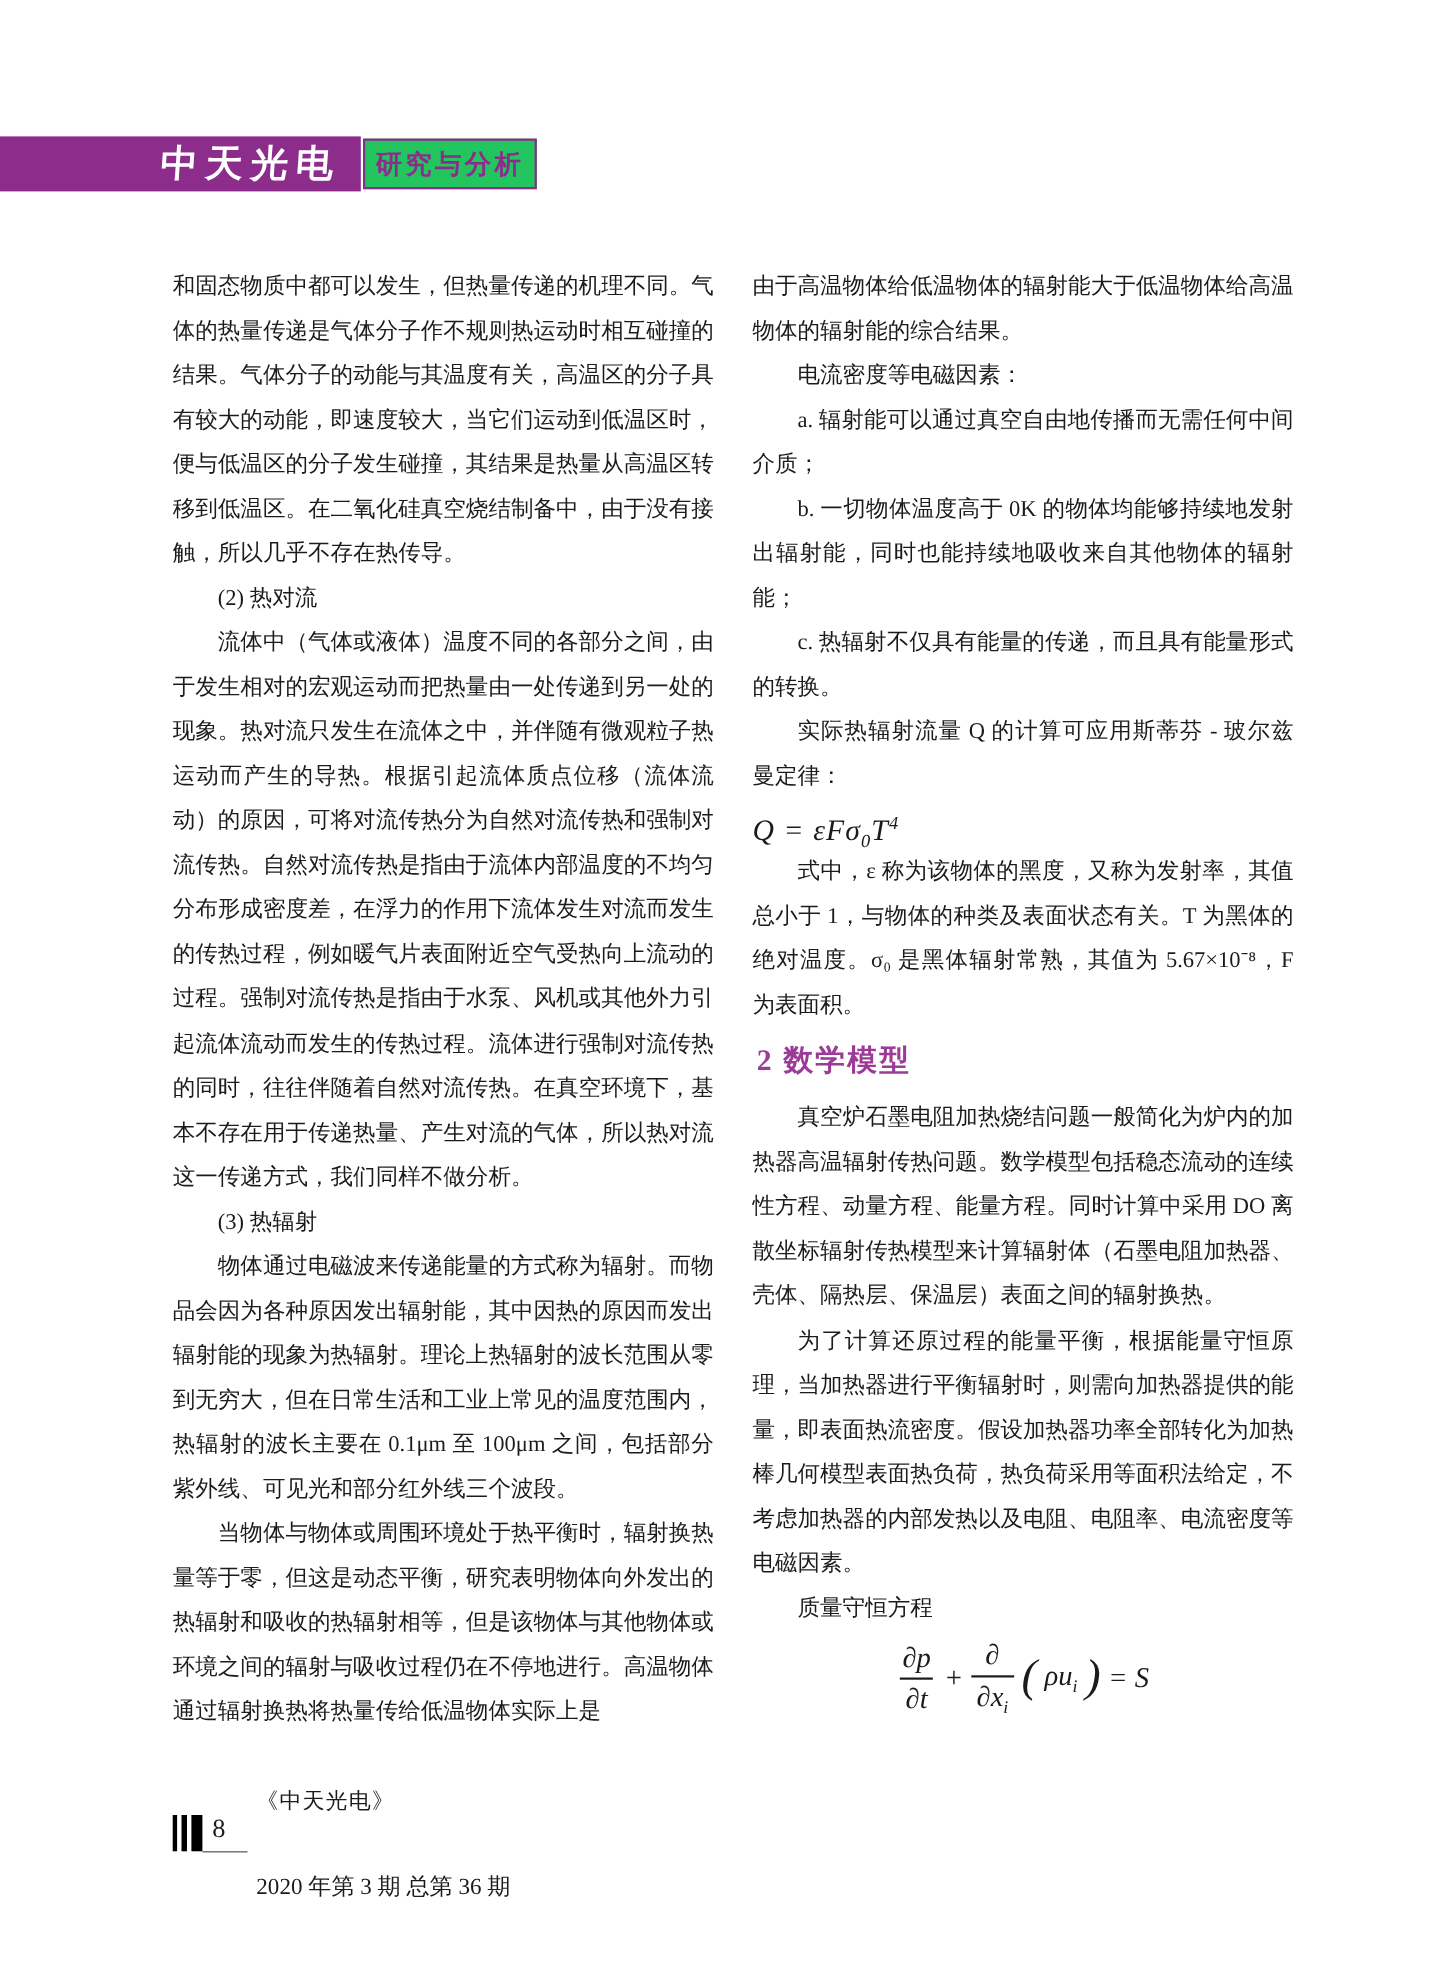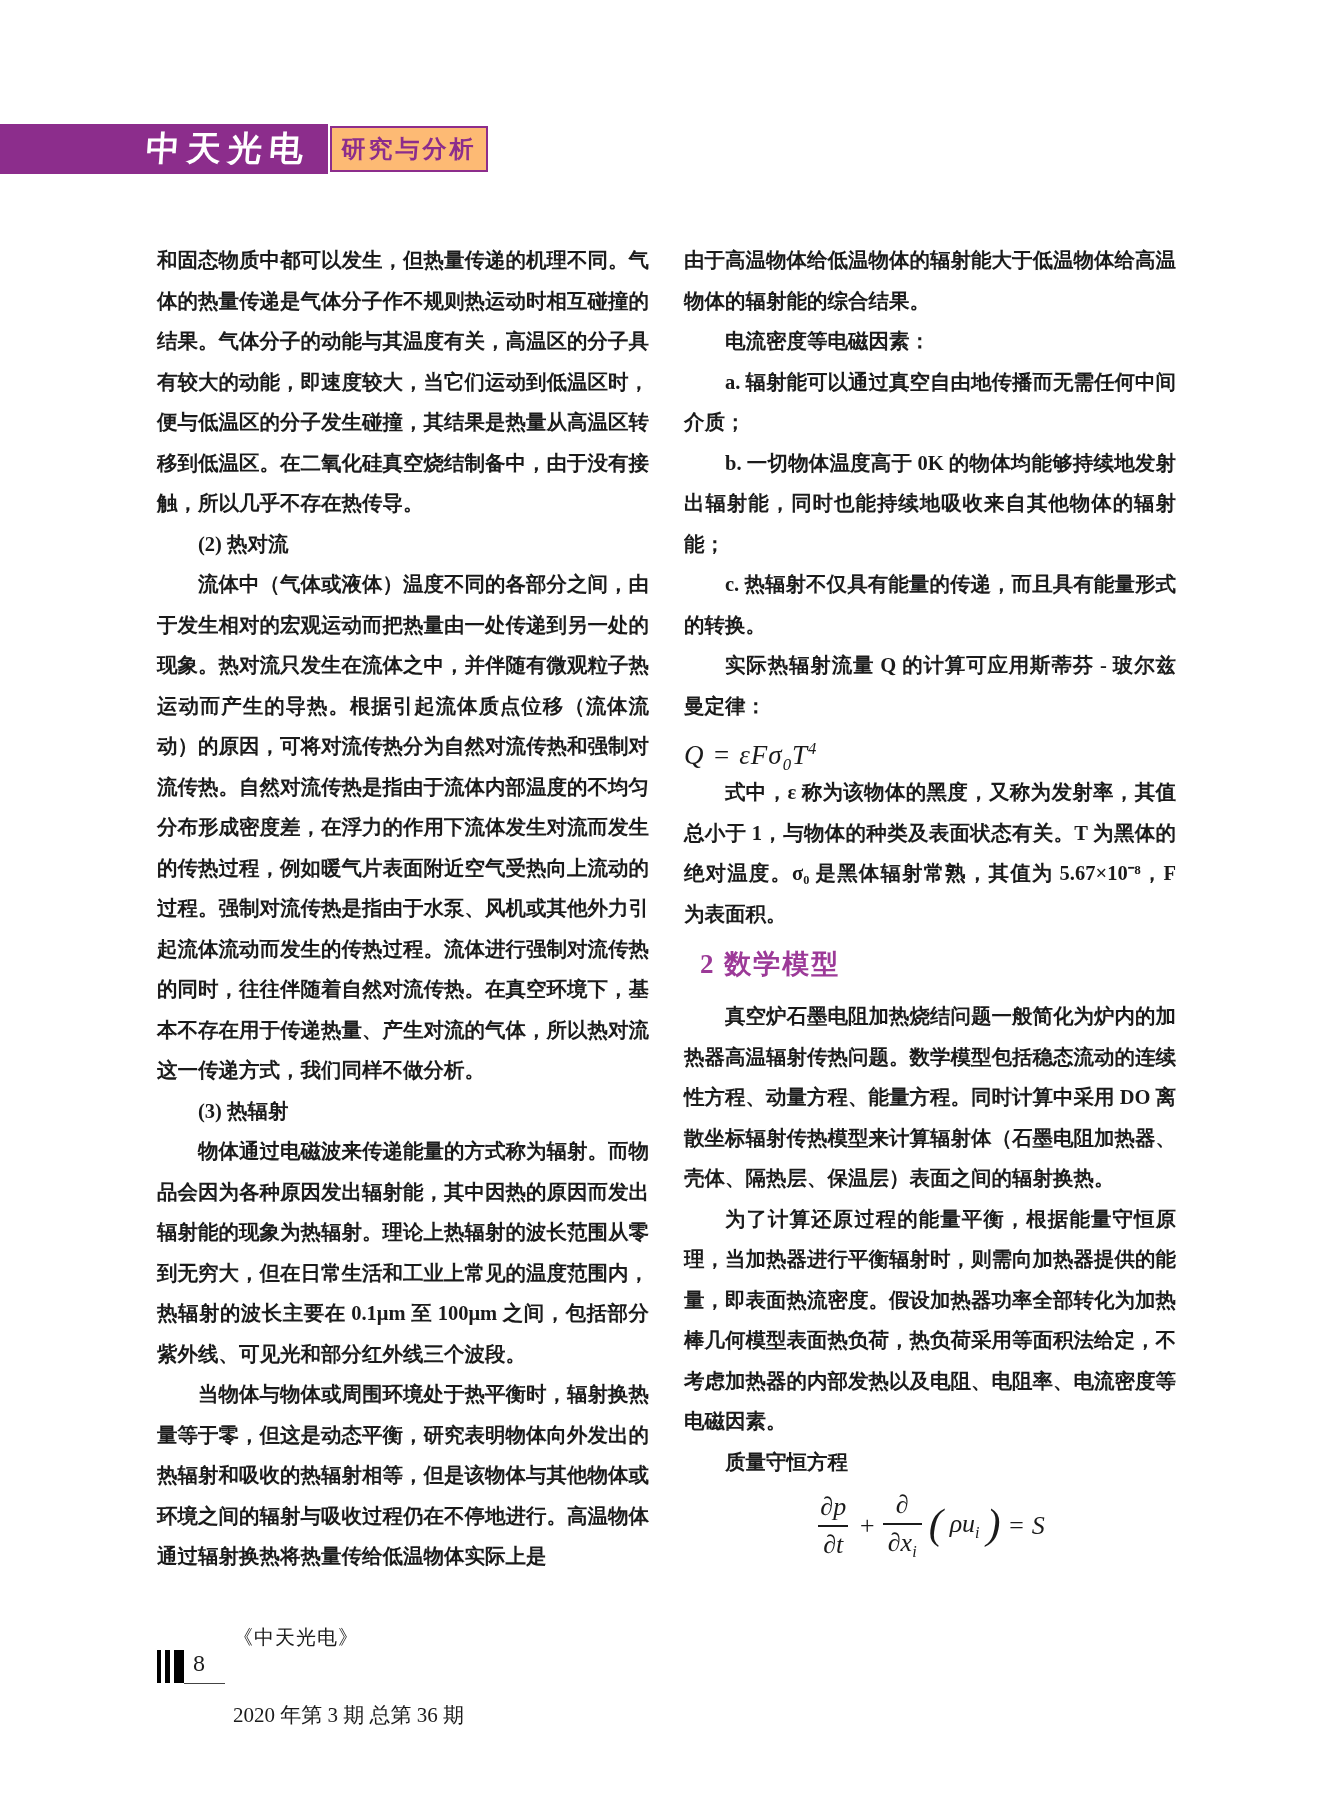--- a/index.html
+++ b/index.html
@@ -33,21 +33,21 @@
     transform: skewX(-4deg);
     font-family: "Liberation Serif", serif;
     white-space: nowrap;
   }
   .tag-box {
     position: absolute;
     left: 330px; top: 126px;
     width: 158px; height: 46px;
     border: 2px solid #8C2D8C;
     box-sizing: border-box;
-    background: #fdba74;
+    background: #22c55e;
     display: flex;
     align-items: center;
     justify-content: center;
   }
   .tag-box span {
     color: #8C2D8C;
     font-size: 24px;
     font-weight: bold;
     letter-spacing: 3px;
     font-family: "Liberation Sans", sans-serif;
@@ -58,40 +58,40 @@
   .col {
     position: absolute;
     top: 240px;
     width: 492px;
     font-size: 20.5px;
     line-height: 40.5px;
     text-align: justify;
   }
   .col-left  { left: 157px; }
   .col-right { left: 684px; }
-  .col p { margin: 0; font-weight: bold; }
+  .col p { margin: 0; }
   .col p.ind { text-indent: 2em; }
 
   
   .formula {
     font-family: "Liberation Serif", serif;
     font-style: italic;
     text-align: left;
   }
   .formula-1 {
     font-size: 27px;
     line-height: 46px;
     height: 46px;
     letter-spacing: 1px;
   }
   .formula-1 sub { font-size: 0.62em; }
   .formula-1 sup { font-size: 0.62em; }
 
   .section-heading {
-    margin: 8px 0 10px 16px;
+    margin: 8px 0 10px 4px;
     font-size: 27px;
     line-height: 44px;
     font-weight: bold;
     color: #9C3A98;
     letter-spacing: 2px;
     font-family: "Liberation Serif", serif;
   }
 
   .formula-2 {
     margin-top: 8px;

